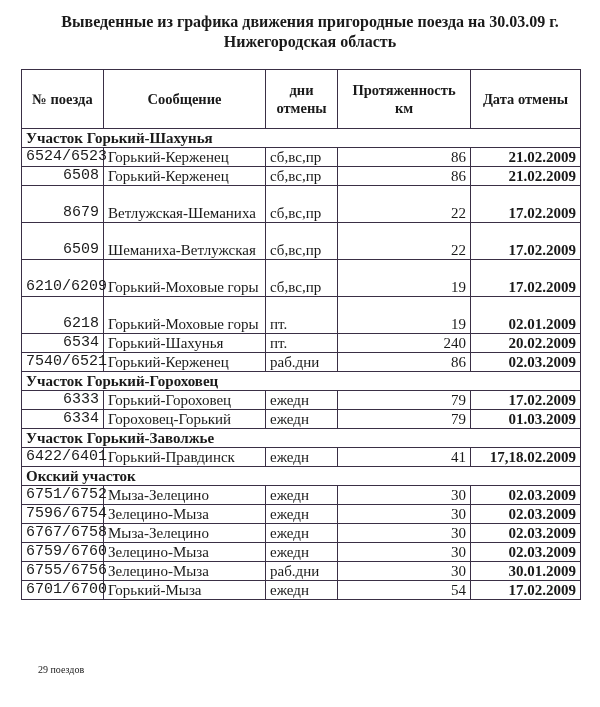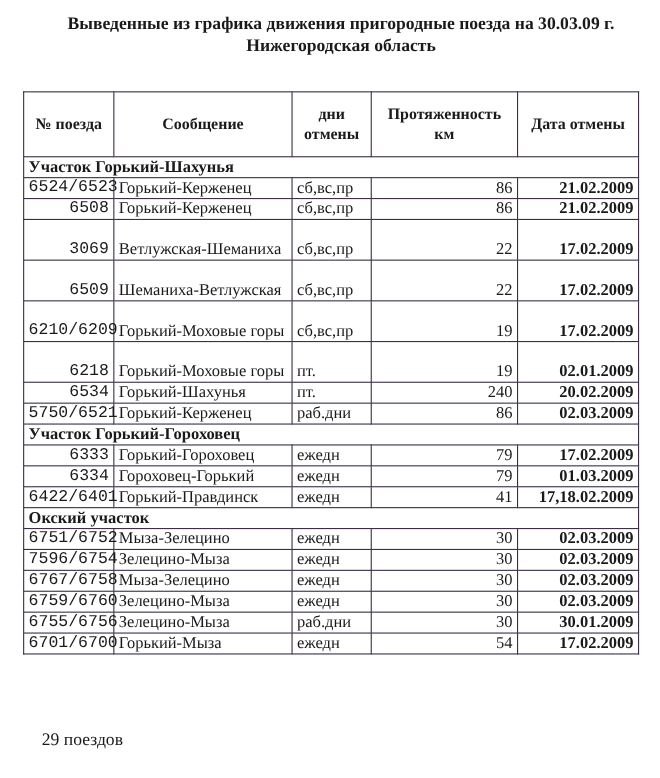--- a/index.html
+++ b/index.html
@@ -7,39 +7,39 @@
     width: 600px; height: 707px; background: #ffffff; position: relative; overflow: hidden;
     font-family: "Liberation Serif", "DejaVu Serif", serif; color: #1a1a1a;
   }
   .title {
     position: absolute; left: 0; width: 600px; text-align: center;
     font-weight: bold; font-size: 16px; line-height: 20px;
   }
   .title1 { top: 12px; left: 10px; }
   .title2 { top: 32px; left: 10px; }
   table.sched {
-    position: absolute; left: 21px; top: 83px; width: 559px;
+    position: absolute; left: 21px; top: 69px; width: 559px;
     border-collapse: collapse; font-size: 15px; table-layout: fixed;
   }
   table.sched td, table.sched th {
     border: 1.5px solid #3a2f45; padding: 0 4px; line-height: 18px;
     vertical-align: bottom;
   }
   table.sched th {
     font-weight: bold; text-align: center; vertical-align: middle;
     height: 58px; font-size: 14.5px; line-height: 18px;
   }
   .num { text-align: right; font-family: Liberation Mono, monospace; }
   .km { text-align: right; }
   .date { text-align: right; font-weight: bold; }
   .sec td { font-weight: bold; font-size: 15px; line-height: 18px; }
   tr.single td { height: 18px; }
   tr.double td { height: 36px; }
   .footer {
-    position: absolute; left: 38px; top: 664px; font-size: 16px;
+    position: absolute; left: 38px; top: 664px; font-size: 10px;
   }
 </style>
 </head>
 <body>
 
 <div class="title title1">Выведенные из графика движения пригородные поезда на 30.03.09 г.</div>
 <div class="title title2">Нижегородская область</div>
 
 <table class="sched">
   <colgroup>
@@ -70,21 +70,21 @@
         <td class="date">21.02.2009</td>
       </tr>
       <tr class="single">
         <td class="num">6508</td>
         <td>Горький-Керженец</td>
         <td>сб,вс,пр</td>
         <td class="km">86</td>
         <td class="date">21.02.2009</td>
       </tr>
       <tr class="double">
-        <td class="num">3069</td>
+        <td class="num">8679</td>
         <td>Ветлужская-Шеманиха</td>
         <td>сб,вс,пр</td>
         <td class="km">22</td>
         <td class="date">17.02.2009</td>
       </tr>
       <tr class="double">
         <td class="num">6509</td>
         <td>Шеманиха-Ветлужская</td>
         <td>сб,вс,пр</td>
         <td class="km">22</td>
@@ -105,21 +105,21 @@
         <td class="date">02.01.2009</td>
       </tr>
       <tr class="single">
         <td class="num">6534</td>
         <td>Горький-Шахунья</td>
         <td>пт.</td>
         <td class="km">240</td>
         <td class="date">20.02.2009</td>
       </tr>
       <tr class="single">
-        <td class="num">5750/6521</td>
+        <td class="num">7540/6521</td>
         <td>Горький-Керженец</td>
         <td>раб.дни</td>
         <td class="km">86</td>
         <td class="date">02.03.2009</td>
       </tr>
       <tr class="sec single">
         <td colspan="5">Участок Горький-Гороховец</td>
       </tr>
       <tr class="single">
         <td class="num">6333</td>
@@ -127,20 +127,23 @@
         <td>ежедн</td>
         <td class="km">79</td>
         <td class="date">17.02.2009</td>
       </tr>
       <tr class="single">
         <td class="num">6334</td>
         <td>Гороховец-Горький</td>
         <td>ежедн</td>
         <td class="km">79</td>
         <td class="date">01.03.2009</td>
+      </tr>
+      <tr class="sec single">
+        <td colspan="5">Участок Горький-Заволжье</td>
       </tr>
       <tr class="single">
         <td class="num">6422/6401</td>
         <td>Горький-Правдинск</td>
         <td>ежедн</td>
         <td class="km">41</td>
         <td class="date">17,18.02.2009</td>
       </tr>
       <tr class="sec single">
         <td colspan="5">Окский участок</td>

